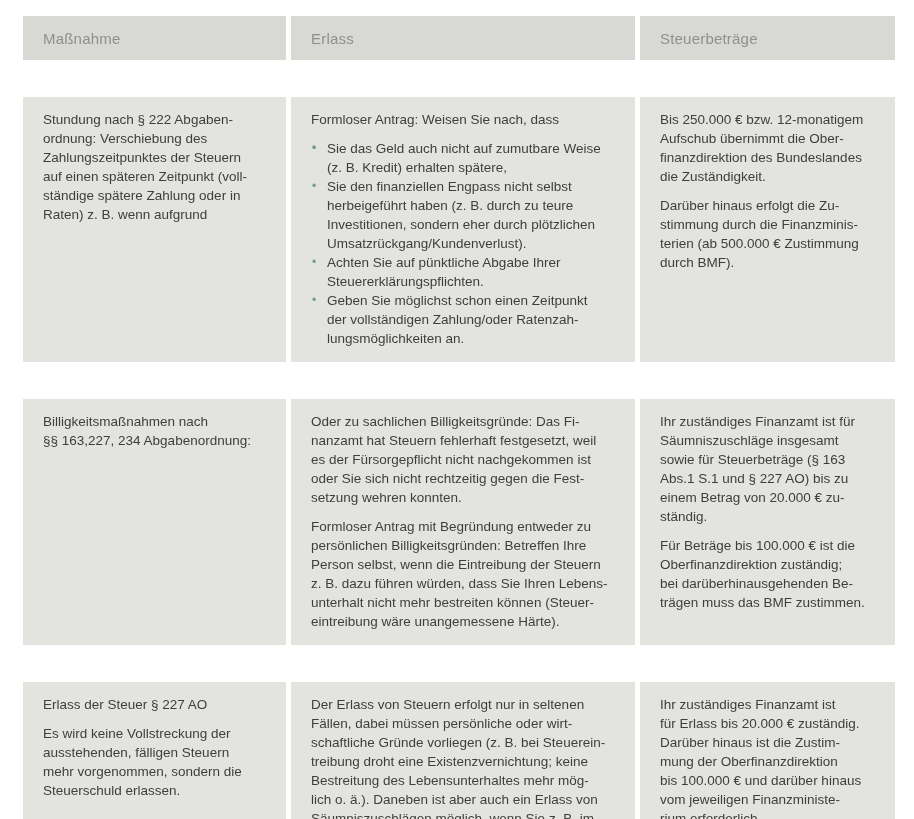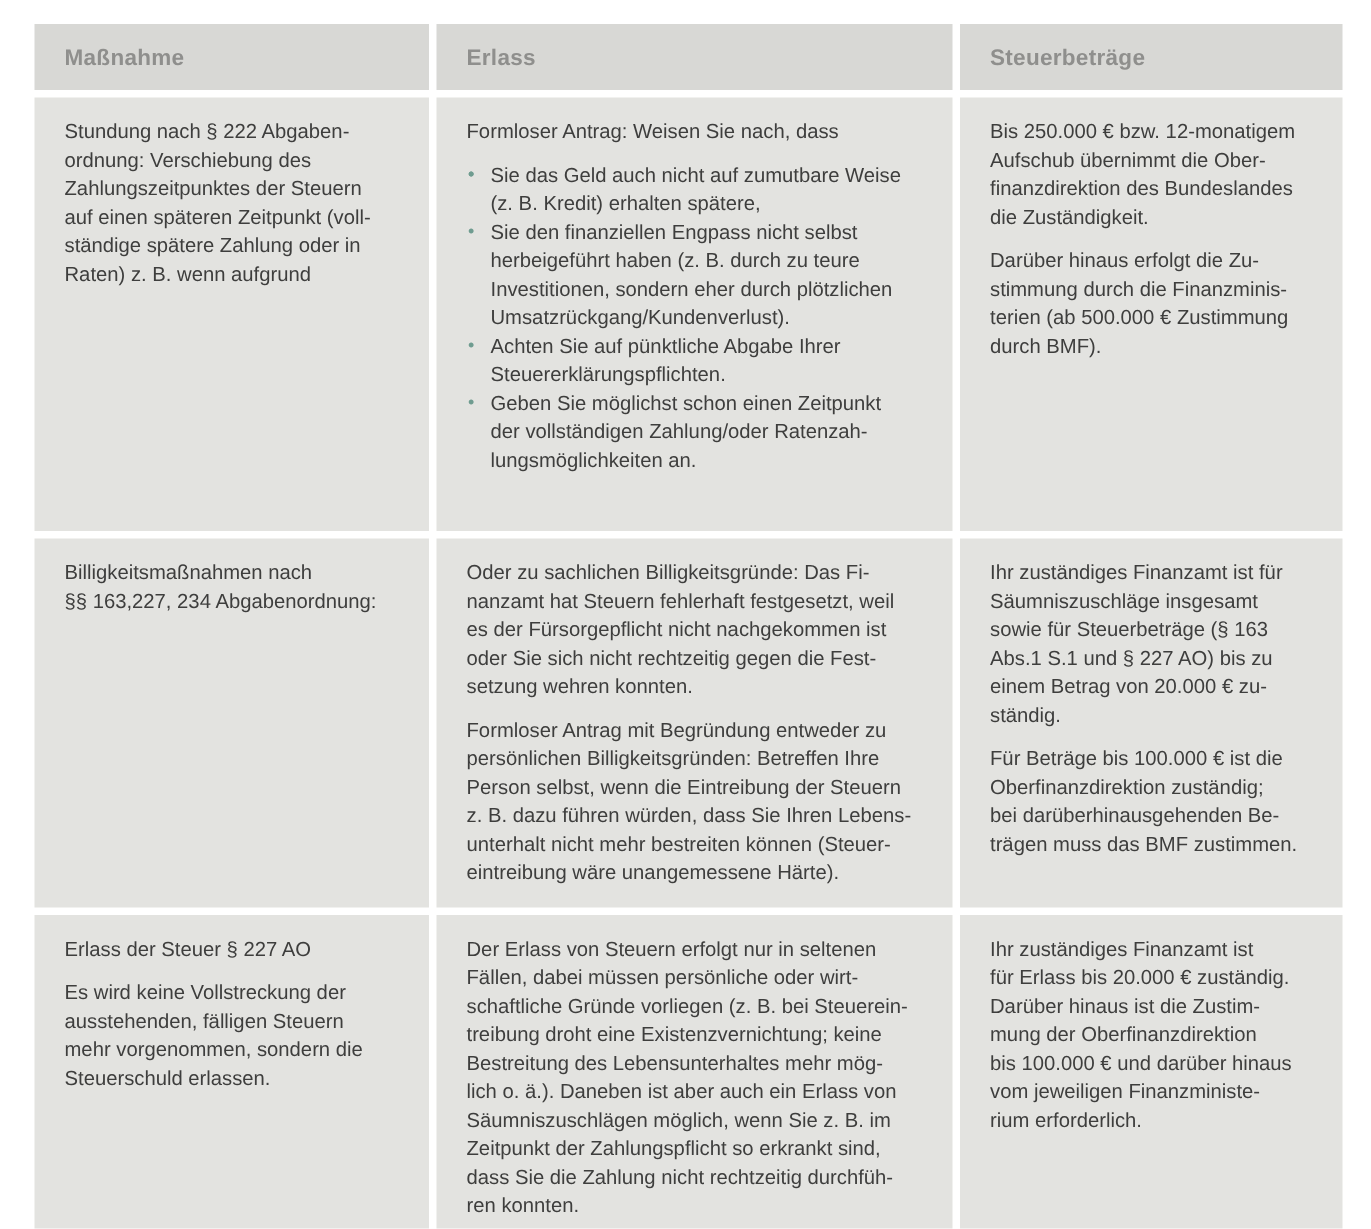--- a/index.html
+++ b/index.html
@@ -24,28 +24,28 @@
     margin:16px 19px 0 23px;
   }
   .hcell{
     background:var(--header-bg);
     color:var(--header-text);
     font-size:15px;
     display:flex;
     align-items:center;
     padding:0 20px;
     letter-spacing:.2px;
-    font-weight:bold;
   }
   .cell{
     background:var(--cell-bg);
     color:var(--body-text);
     font-size:13.5px;
     line-height:19px;
     padding:13px 16px 14px 20px;
+    margin-top:32px;
   }
   .cell p{
     white-space:pre-line;
     margin:0 0 10px 0;
   }
   .cell p:last-child{margin-bottom:0;}
   ul.bullets{
     list-style:none;
     margin:0;
   }

